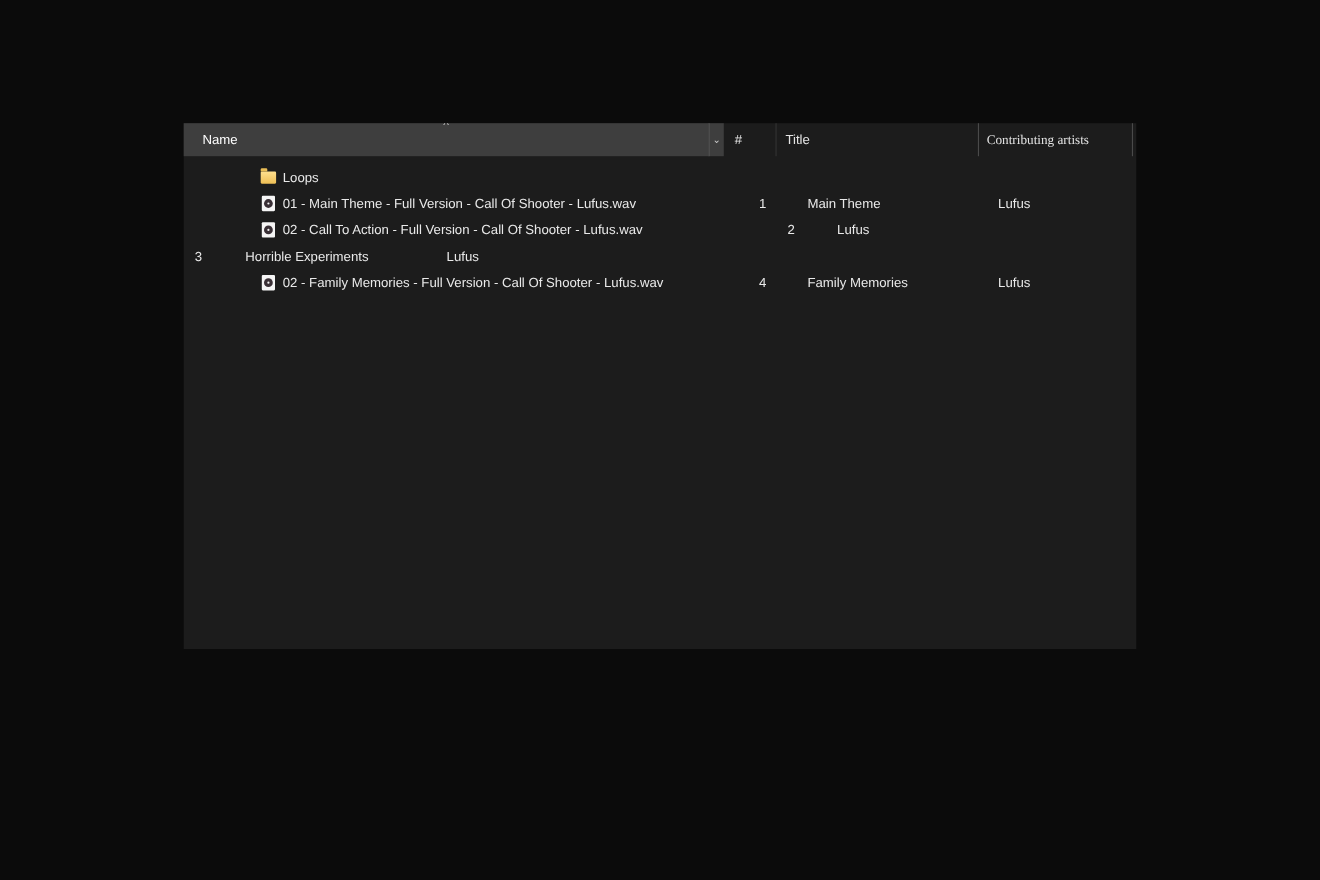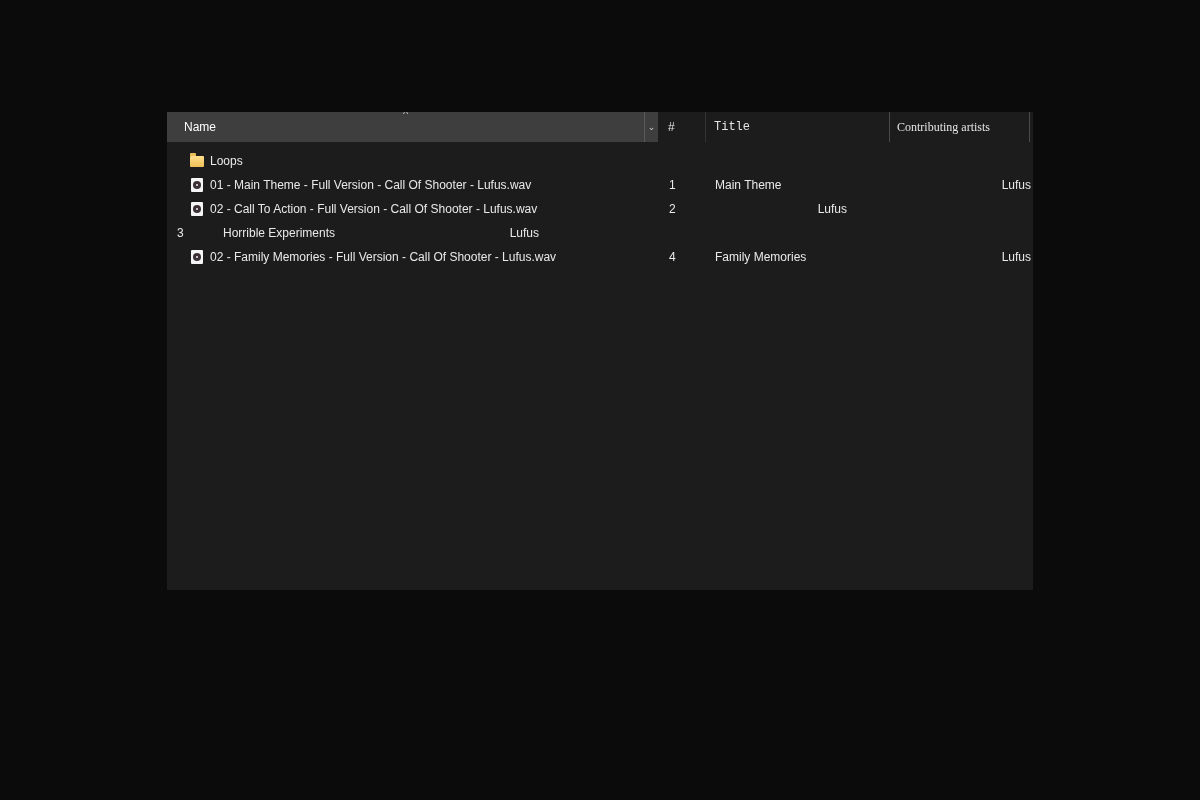--- a/index.html
+++ b/index.html
@@ -68,21 +68,20 @@
   .hcell-num {
     width: 48px;
     padding-left: 10px;
     border-right: 1px solid #333333;
   }
 
   .hcell-title {
     width: 184px;
     padding-left: 8px;
     border-right: 1px solid #4a4a4a;
-    font-family: Liberation Mono, monospace;
   }
 
   .hcell-artists {
     width: 140px;
     padding-left: 7px;
     border-right: 1px solid #4a4a4a;
     font-family: Liberation Serif, serif;
   }
 
   
@@ -101,24 +100,24 @@
 
   .cell {
     box-sizing: border-box;
     white-space: nowrap;
     overflow: hidden;
     display: flex;
     align-items: center;
     height: 100%;
   }
 
-  .cell-name  { width: 492px; padding-left: 22px; }
+  .cell-name  { width: 492px; padding-left: 22px; margin-left: 47px; }
   .cell-num   { width: 48px;  padding-left: 10px; }
   .cell-title { width: 184px; padding-left: 8px; text-align: right; }
-  .cell-artists { width: 140px; padding-left: 7px; justify-content: flex-end; }
+  .cell-artists { width: 140px; padding-left: 7px; }
 
   .icon-slot {
     width: 16px;
     height: 16px;
     margin-right: 5px;
     display: flex;
     align-items: center;
     justify-content: center;
     flex: 0 0 16px;
   }

